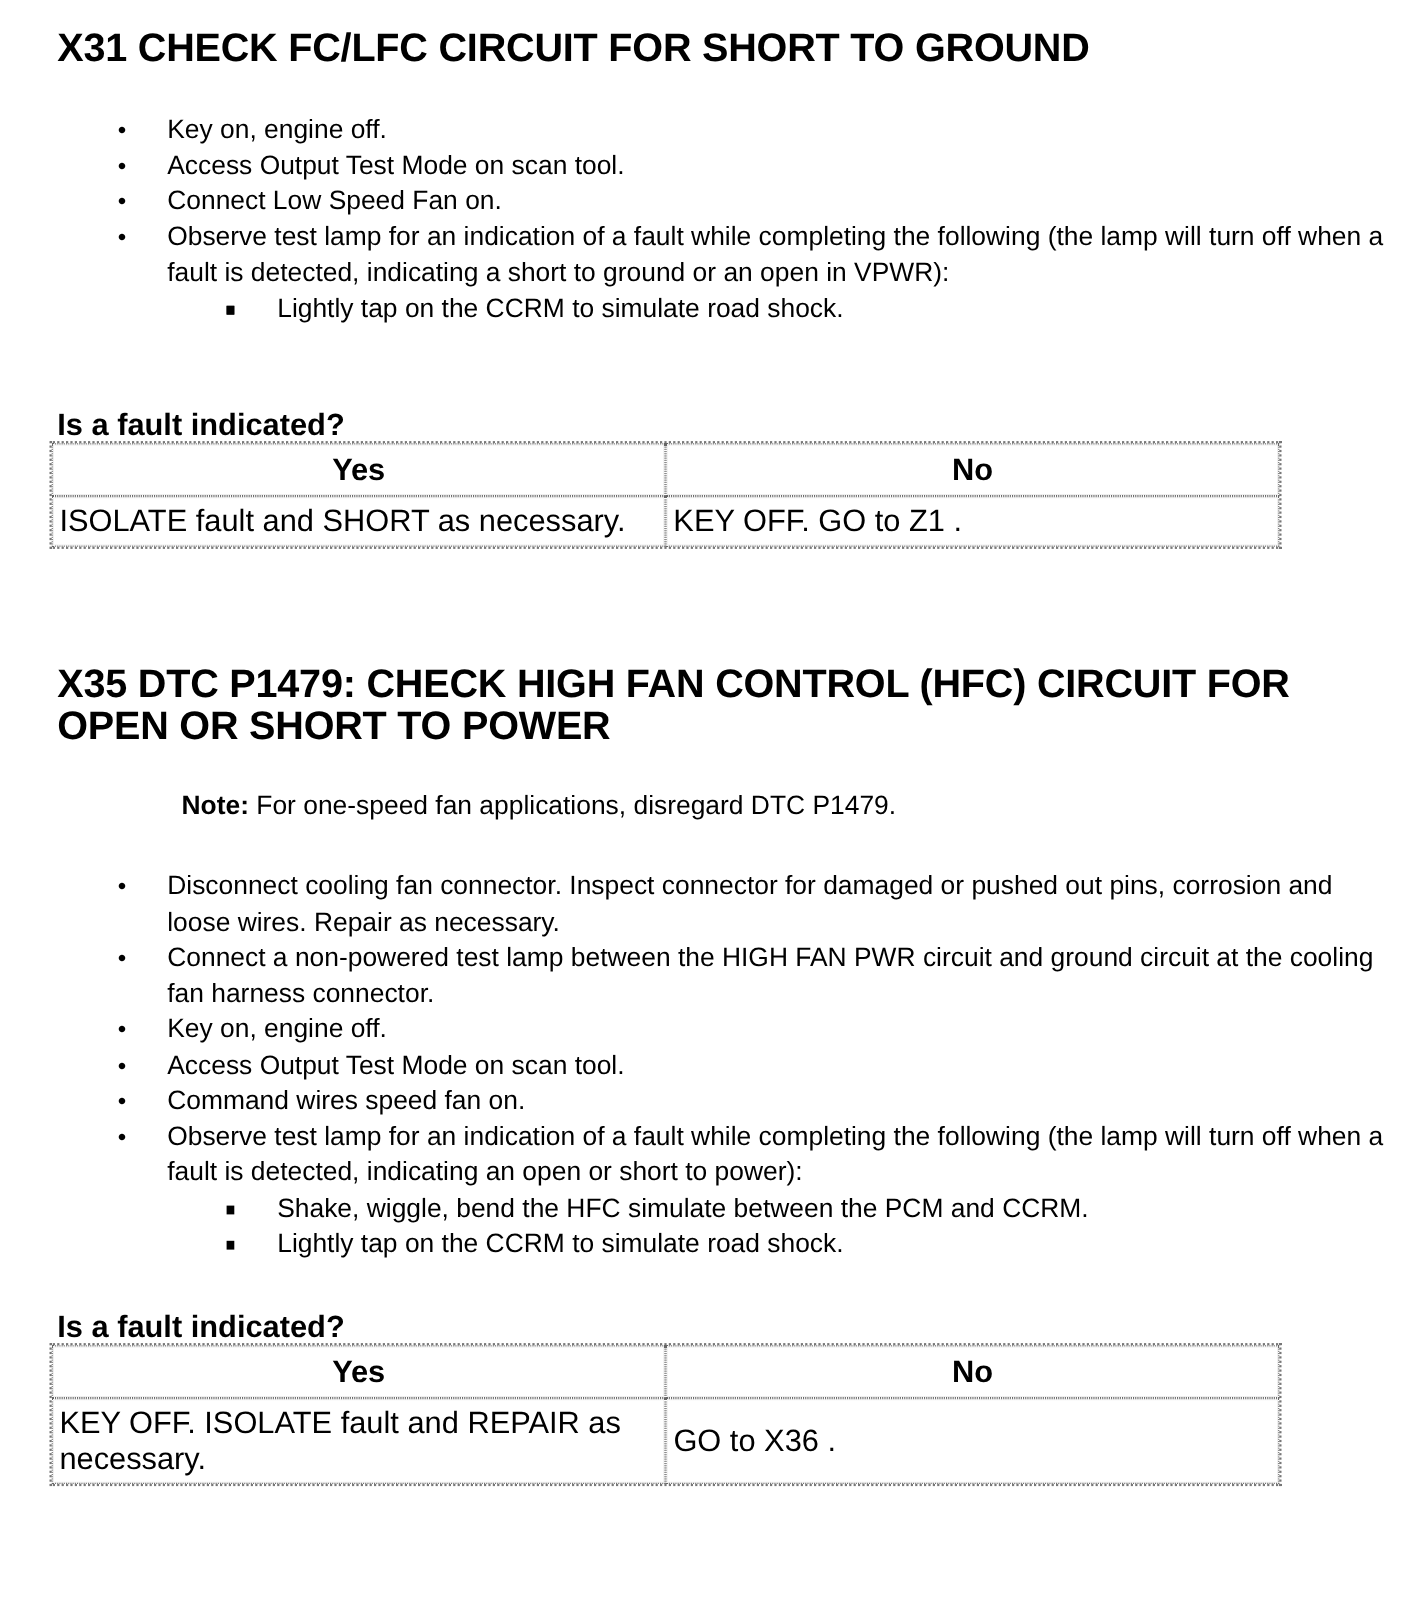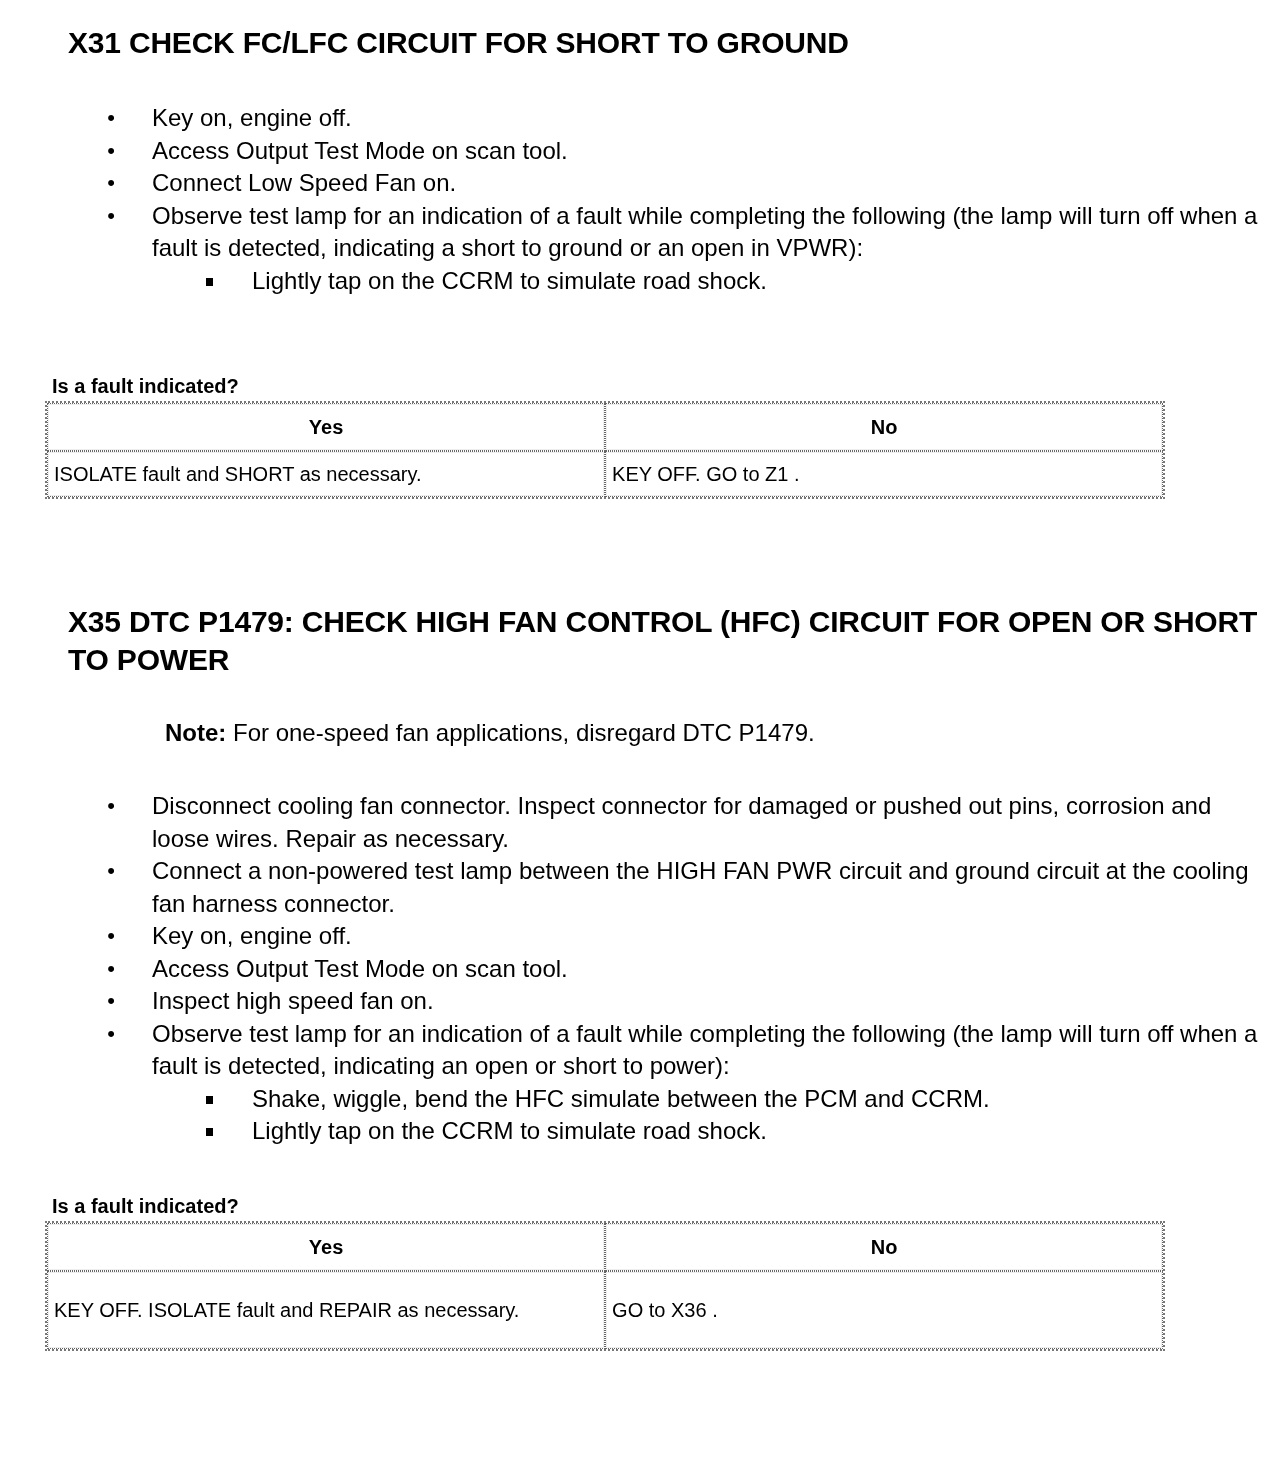--- a/index.html
+++ b/index.html
@@ -15,24 +15,24 @@
     color: #000000;
     overflow: hidden;
   }
   .section {
     position: absolute;
     left: 0;
     width: 1280px;
   }
   .heading {
     position: absolute;
-    left: 68px;
+    left: 52px;
     width: 1200px;
     margin: 0;
-    font-size: 30px;
+    font-size: 36px;
     font-weight: bold;
     line-height: 38px;
     letter-spacing: -0.2px;
   }
   .list {
     position: absolute;
     left: 0;
     width: 1280px;
     margin: 0;
     padding: 0;
@@ -71,32 +71,32 @@
     position: absolute;
     left: 152px;
     font-size: 24px;
     line-height: 32px;
     margin-left: 13px;
   }
   .note b { font-weight: bold; }
   .question {
     position: absolute;
     left: 52px;
-    font-size: 20px;
+    font-size: 28px;
     font-weight: bold;
     line-height: 30px;
   }
   .qtable {
     position: absolute;
     left: 45px;
     width: 1120px;
     border-collapse: separate;
     border-spacing: 0;
     border: 2px dotted #777;
-    font-size: 20px;
+    font-size: 28px;
   }
   .qtable th, .qtable td {
     border: 1px dotted #666;
     box-shadow: inset 0 0 0 1px #eee;
     padding: 0 6px;
     vertical-align: middle;
   }
   .qtable th {
     font-weight: bold;
     text-align: center;
@@ -180,21 +180,21 @@
     <li class="li">
       <span class="bullet">•</span>
       <span>Key on, engine off.</span>
     </li>
     <li class="li">
       <span class="bullet">•</span>
       <span>Access Output Test Mode on scan tool.</span>
     </li>
     <li class="li">
       <span class="bullet">•</span>
-      <span>Inspect high speed fan on.</span>
+      <span>Command wires speed fan on.</span>
     </li>
     <li class="li">
       <span class="bullet">•</span>
       <span>Observe test lamp for an indication of a fault while completing the following (the lamp will turn off when a fault is detected, indicating an open or short to power):</span>
     </li>
     <li class="sub">
       <span class="bullet"></span>
       <span>Shake, wiggle, bend the HFC simulate between the PCM and CCRM.</span>
     </li>
     <li class="sub">

